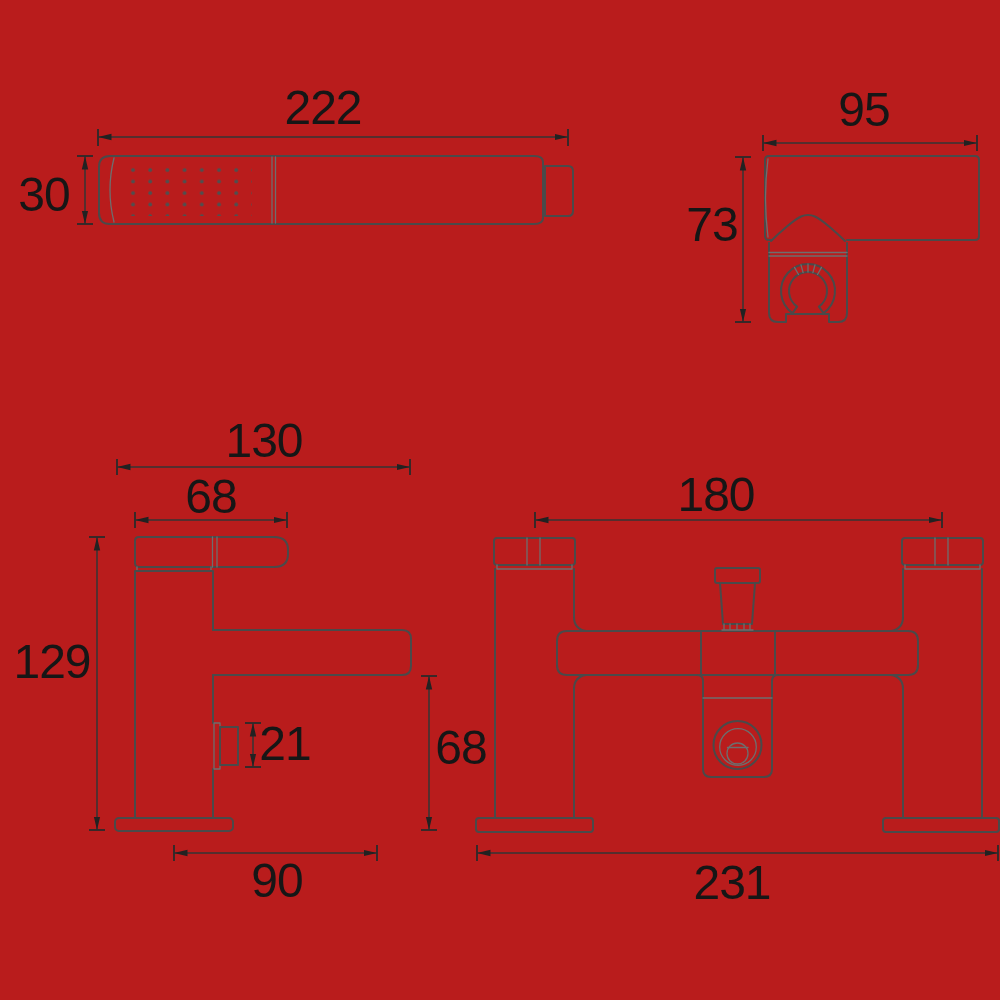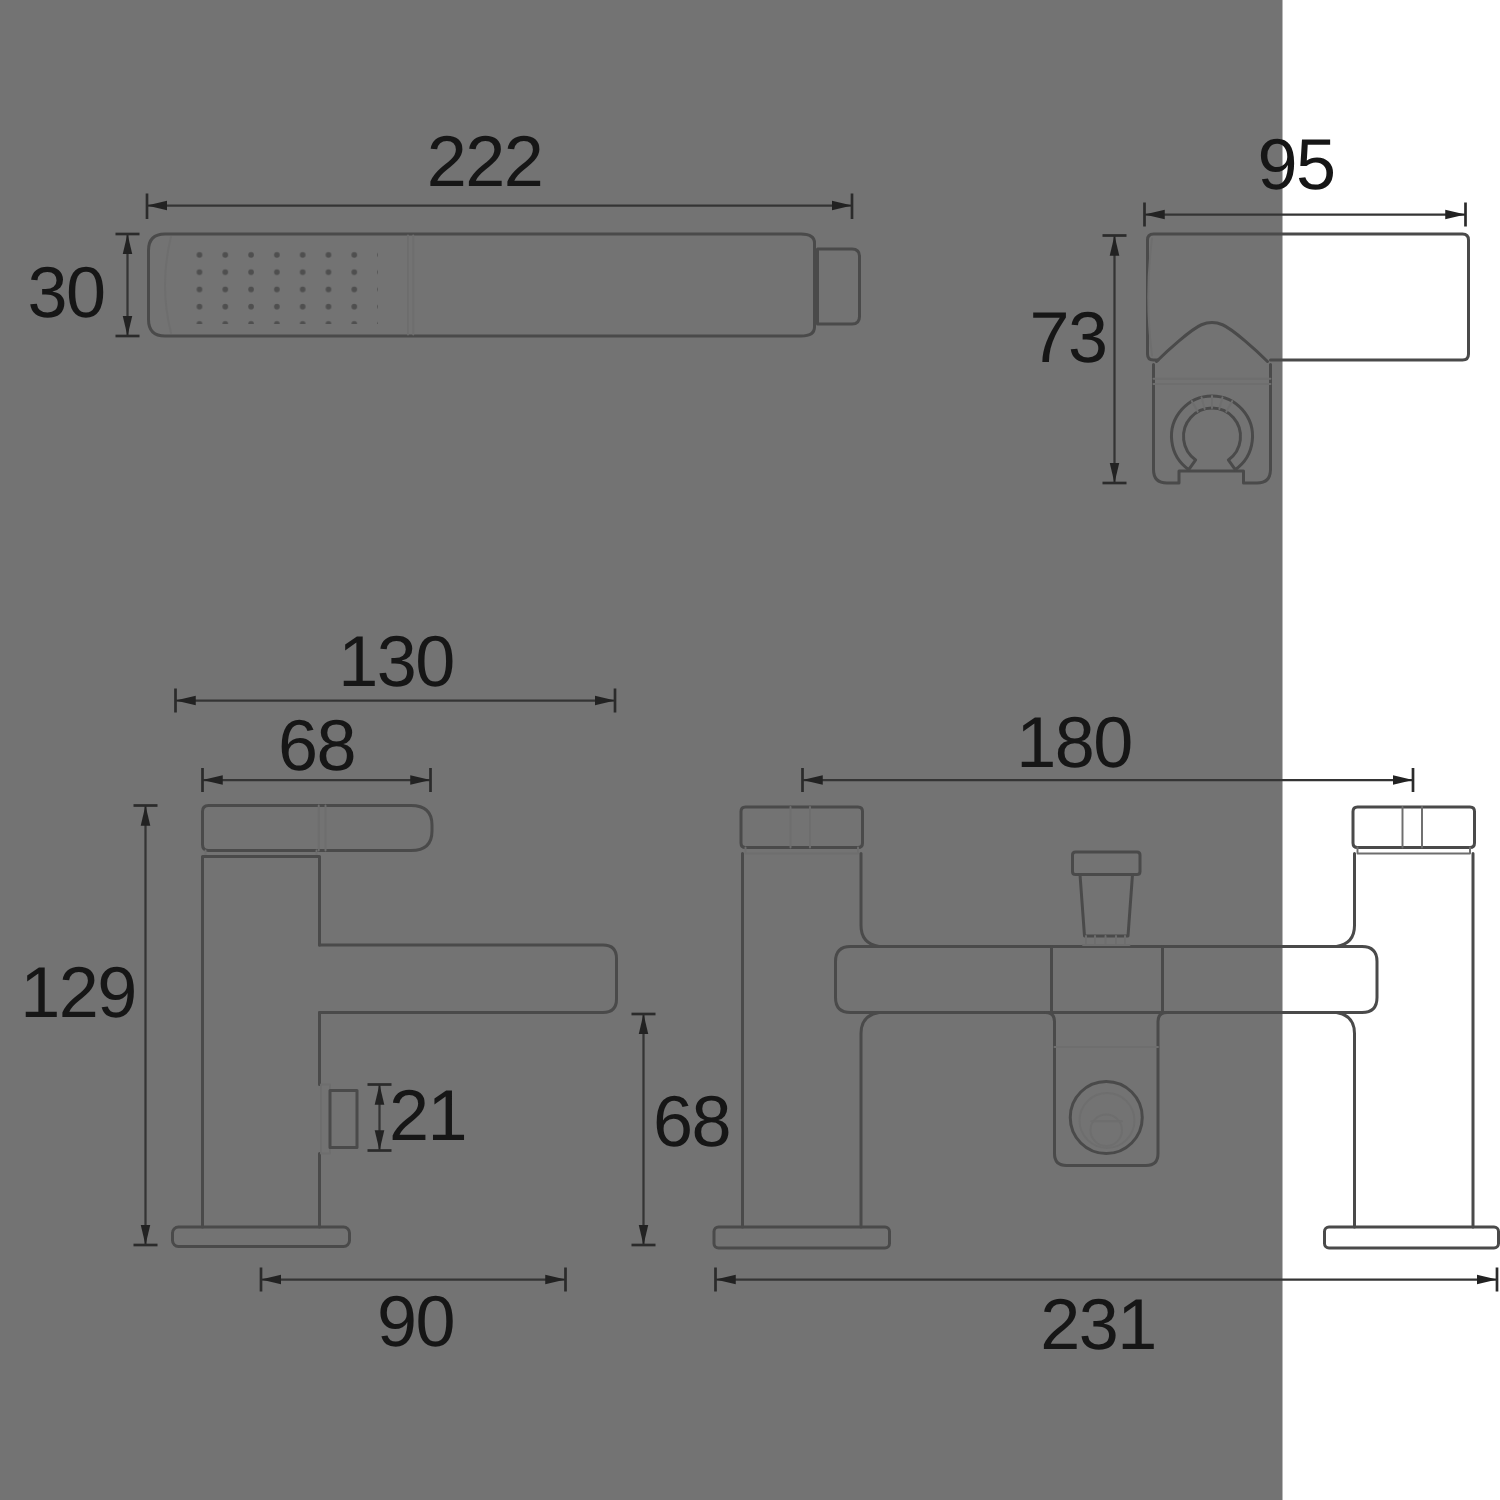--- a/index.html
+++ b/index.html
@@ -1,16 +1,16 @@
 <!DOCTYPE html>
 <html><head>
 <meta charset="utf-8">
 <style>
   html,body{margin:0;padding:0;background:#ffffff;}
-  .page{width:855px;height:1000px;position:relative;background:#737373;}
+  .page{width:1000px;height:1000px;position:relative;background:#b91c1c;}
   svg{display:block;}
   .ol{fill:none;stroke:#4a4a4a;stroke-width:2;stroke-linecap:round;stroke-linejoin:round;}
   .thin{fill:none;stroke:#6e6e6e;stroke-width:1.3;stroke-linecap:round;}
   .dim{fill:none;stroke:#343434;stroke-width:1.5;}
   .tick{stroke:#2b2b2b;stroke-width:1.8;}
   .lbl{font-family:"Liberation Sans",sans-serif;font-size:48px;font-weight:500;
        fill:#161616;text-anchor:middle;letter-spacing:-1px;}
 </style>
 </head>
 <body>

